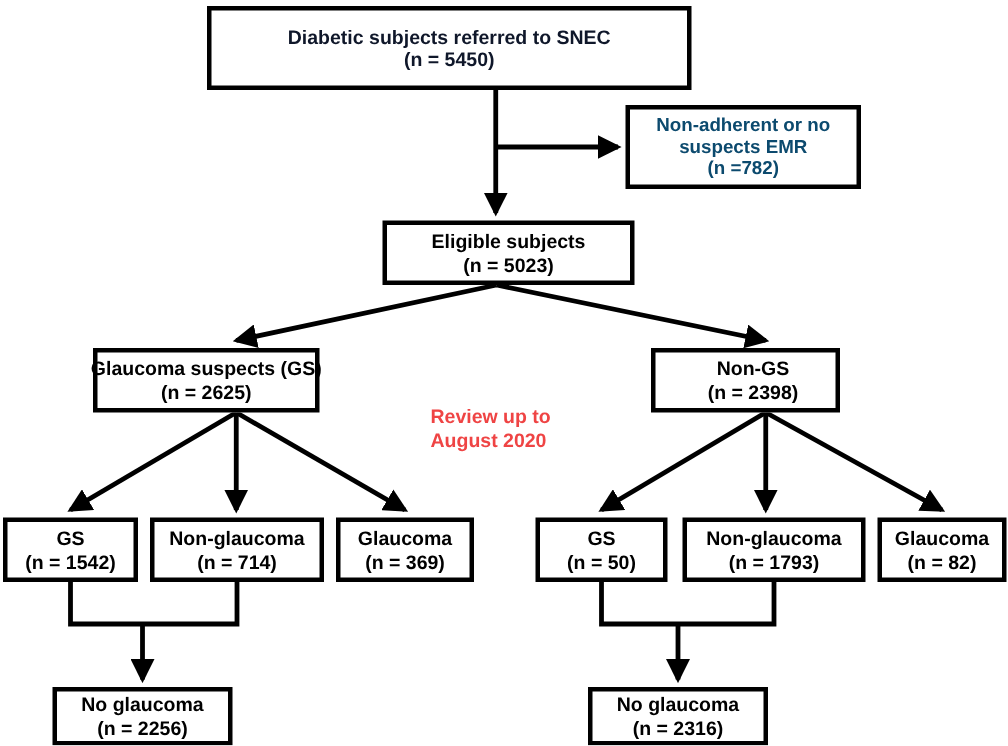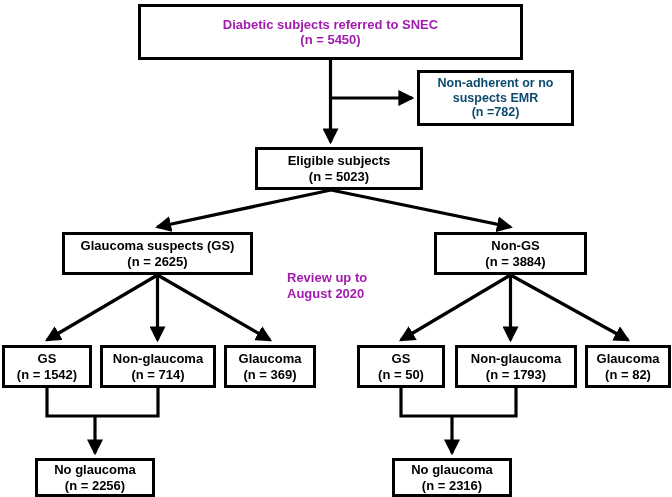--- a/index.html
+++ b/index.html
@@ -73,40 +73,40 @@
         <path d="M 157.5 275 L 270 340" marker-end="url(#arrowhead)"></path>
         <path d="M 510.5 275 L 401 340" marker-end="url(#arrowhead)"></path>
         <path d="M 510.5 275 V 340" marker-end="url(#arrowhead)"></path>
         <path d="M 510.5 275 L 628 340" marker-end="url(#arrowhead)"></path>
         <path d="M 47 388 V 416 H 158 V 388"></path>
         <path d="M 95 416 V 453" marker-end="url(#arrowhead)"></path>
         <path d="M 401 388 V 416 H 516 V 388"></path>
         <path d="M 452 416 V 453" marker-end="url(#arrowhead)"></path>
       </g>
   </svg>
-<div class="node" style="left: 138px; top: 4px; width: 385px; height: 56px; font-size: 13px; border-color: rgb(0, 0, 0); background: rgb(255, 255, 255); color: #a21caf;">
+<div class="node" style="left: 138px; top: 4px; width: 323px; height: 56px; font-size: 13px; border-color: rgb(0, 0, 0); background: rgb(255, 255, 255); color: #0f172a;">
       <span class="line">Diabetic subjects referred to SNEC</span>
       <span class="line">(n = 5450)</span>
     </div>
     <div class="node" style="left: 417px; top: 70px; width: 157px; height: 56px; font-size: 12.5px; border-color: rgb(0, 0, 0); background: rgb(255, 255, 255); color: #0c4a6e;">
       <span class="line">Non-adherent or no</span>
       <span class="line">suspects  EMR</span>
       <span class="line">(n =782)</span>
     </div>
     <div class="node" style="left: 255px; top: 147px; width: 168px; height: 43px; font-size: 13px; border-color: rgb(0, 0, 0); background: rgb(255, 255, 255); color: rgb(0, 0, 0);">
       <span class="line">Eligible subjects</span>
       <span class="line">(n = 5023)</span>
     </div>
-    <div class="node" style="left: 62px; top: 232px; width: 191px; height: 43px; font-size: 13px; border-color: rgb(0, 0, 0); background: rgb(255, 255, 255); color: rgb(0, 0, 0);">
+    <div class="node" style="left: 62px; top: 232px; width: 151px; height: 43px; font-size: 13px; border-color: rgb(0, 0, 0); background: rgb(255, 255, 255); color: rgb(0, 0, 0);">
       <span class="line">Glaucoma suspects (GS)</span>
       <span class="line">(n = 2625)</span>
     </div>
-    <div class="node" style="left: 434px; top: 232px; width: 153px; height: 43px; font-size: 13px; border-color: rgb(0, 0, 0); background: rgb(255, 255, 255); color: rgb(0, 0, 0); padding-left: 10px;">
+    <div class="node" style="left: 434px; top: 232px; width: 126px; height: 43px; font-size: 13px; border-color: rgb(0, 0, 0); background: rgb(255, 255, 255); color: rgb(0, 0, 0); padding-left: 10px;">
       <span class="line">Non-GS</span>
-      <span class="line">(n = 3884)</span>
+      <span class="line">(n = 2398)</span>
     </div>
     <div class="node" style="left: 2px; top: 345px; width: 90px; height: 43px; font-size: 13px; border-color: rgb(0, 0, 0); background: rgb(255, 255, 255); color: rgb(0, 0, 0);">
       <span class="line">GS</span>
       <span class="line">(n = 1542)</span>
     </div>
     <div class="node" style="left: 100px; top: 345px; width: 116px; height: 43px; font-size: 13px; border-color: rgb(0, 0, 0); background: rgb(255, 255, 255); color: rgb(0, 0, 0);">
       <span class="line">Non-glaucoma</span>
       <span class="line">(n = 714)</span>
     </div>
     <div class="node" style="left: 224px; top: 345px; width: 92px; height: 43px; font-size: 13px; border-color: rgb(0, 0, 0); background: rgb(255, 255, 255); color: rgb(0, 0, 0);">
@@ -126,17 +126,17 @@
       <span class="line">(n = 82)</span>
     </div>
     <div class="node" style="left: 35px; top: 458px; width: 120px; height: 39px; font-size: 13px; border-color: rgb(0, 0, 0); background: rgb(255, 255, 255); color: rgb(0, 0, 0);">
       <span class="line">No glaucoma</span>
       <span class="line">(n = 2256)</span>
     </div>
     <div class="node" style="left: 392px; top: 458px; width: 120px; height: 39px; font-size: 13px; border-color: rgb(0, 0, 0); background: rgb(255, 255, 255); color: rgb(0, 0, 0);">
       <span class="line">No glaucoma</span>
       <span class="line">(n = 2316)</span>
     </div>
-    <div class="label-free" style="left: 287px; top: 270px; font-size: 13px; color: #a21caf;">
+    <div class="label-free" style="left: 287px; top: 270px; font-size: 13px; color: #ef4444;">
       <span class="line">Review up to</span>
       <span class="line">August 2020</span>
     </div>
   </div>
 
 </body></html>

